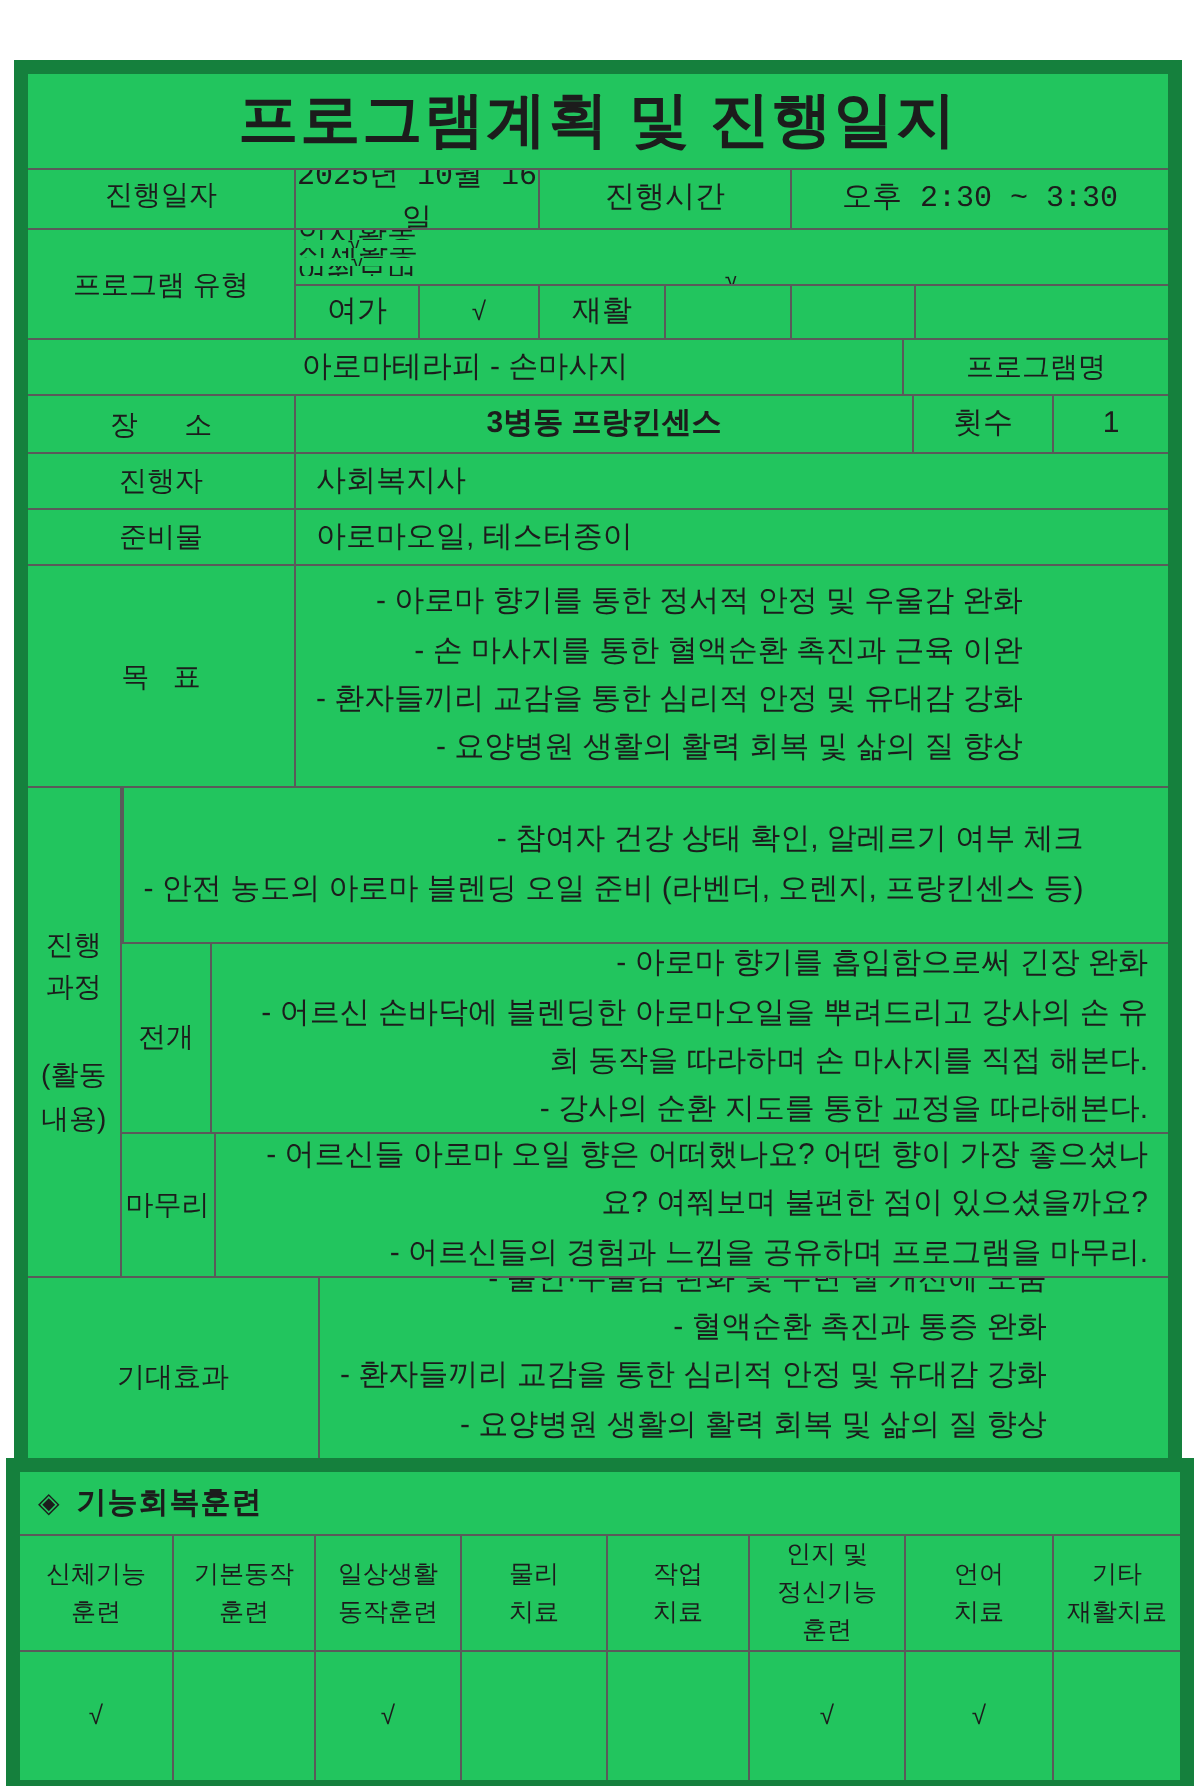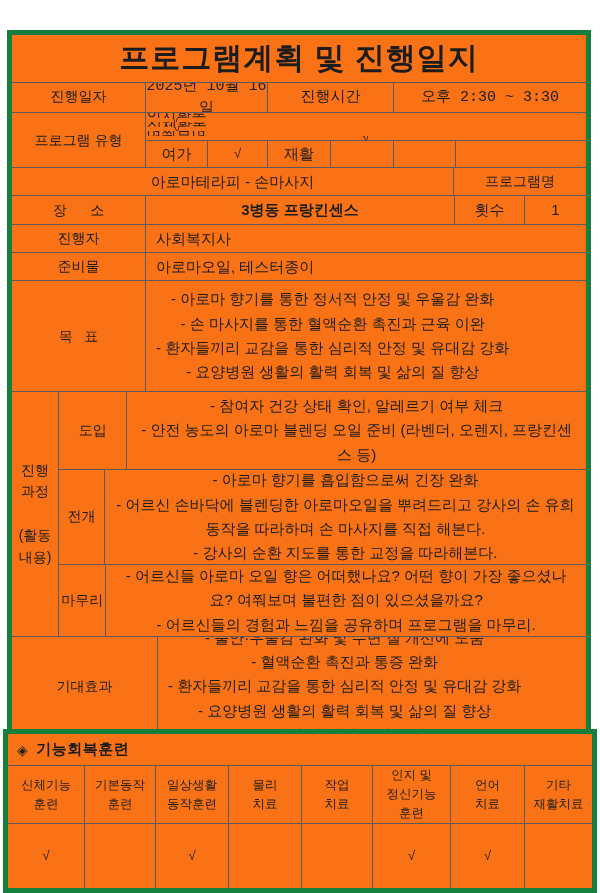--- a/index.html
+++ b/index.html
@@ -1,19 +1,19 @@
 <!DOCTYPE html>
 <html><head>
 <meta charset="utf-8">
 <style>
   * { margin:0; padding:0; box-sizing:border-box; }
   html,body { width:600px; height:893px; background:#ffffff; }
   body { position:relative; font-family:"Liberation Sans","DejaVu Sans",sans-serif; color:#1c1c1c; }
 
-  .tbl { position:absolute; background:#f97316; border:5px solid #15803d; }
+  .tbl { position:absolute; background:#22c55e; border:7px solid #15803d; }
   #main-table { left:7px; top:30px; width:584px; }
   #recovery-table { left:3px; top:729px; width:594px; }
 
   .row { display:flex; border-top:1px solid #5a5a5a; align-items:stretch; }
   .row:first-child { border-top:none; }
   .cell { border-left:1px solid #5a5a5a; display:flex; align-items:center; justify-content:center;
           text-align:center; font-size:15px; line-height:1.45; overflow:hidden; }
   .cell:first-child { border-left:none; }
   .grow { flex:1 1 auto; }
 
@@ -22,21 +22,21 @@
            font-size:30px; font-weight:800; letter-spacing:1px; }
 
   .h30 { height:30px;font-family:Liberation Mono, monospace; } .h27 { height:27px; } .h28 { height:28px; } .h29 { height:29px; }
   .h111 { height:111px; } .h100 { height:100px; }
 
   .lab { width:133px; font-size:14px; }
   .w122 { width:122px; } .w126 { width:126px; }
   .w62 { width:62px; } .w60 { width:60px; } .w63 { width:63px; }
   .w309 { width:309px; } .w70 { width:70px; }
 
-  .left-text { justify-content:flex-start; text-align:center; padding:3px 10px; }
+  .left-text { justify-content:flex-start; text-align:right; padding:3px 10px; }
   .bullets { font-size:15px; line-height:1.62; white-space:pre-line; }
   .bold { font-weight:700; }
   .ws-pre { white-space:pre; }
 
   
   .proc { display:flex; border-top:1px solid #5a5a5a; }
   .proc-label { width:73px; display:flex; align-items:center; justify-content:center;
                 text-align:center; font-size:14px; line-height:1.55; white-space:pre-line; }
   .proc-rows { flex:1 1 auto; display:flex; flex-direction:column; }
   .prow { display:flex; border-top:1px solid #5a5a5a; border-left:1px solid #5a5a5a; }
@@ -127,21 +127,20 @@
   </div>
 
   <div class="proc">
     <div class="proc-label">진행
 과정
 
 (활동
 내용)</div>
     <div class="proc-rows">
       <div class="prow h77">
-        <div class="pname">도입</div>
         <div class="ptext left-text bullets">- 참여자 건강 상태 확인, 알레르기 여부 체크
 - 안전 농도의 아로마 블렌딩 오일 준비 (라벤더, 오렌지, 프랑킨센스 등)</div>
       </div>
       <div class="prow h95">
         <div class="pname">전개</div>
         <div class="ptext left-text bullets">- 아로마 향기를 흡입함으로써 긴장 완화
 - 어르신 손바닥에 블렌딩한 아로마오일을 뿌려드리고 강사의 손 유희 동작을 따라하며 손 마사지를 직접 해본다.
 - 강사의 순환 지도를 통한 교정을 따라해본다.</div>
       </div>
       <div class="prow h72">

